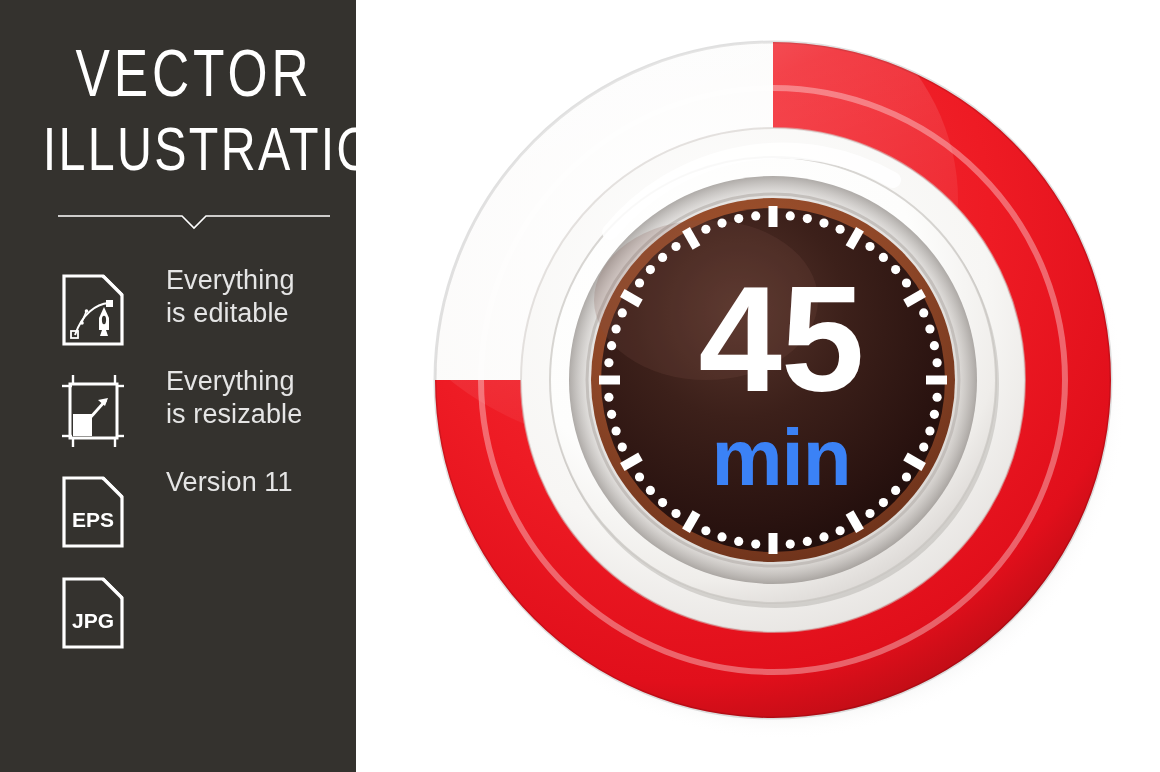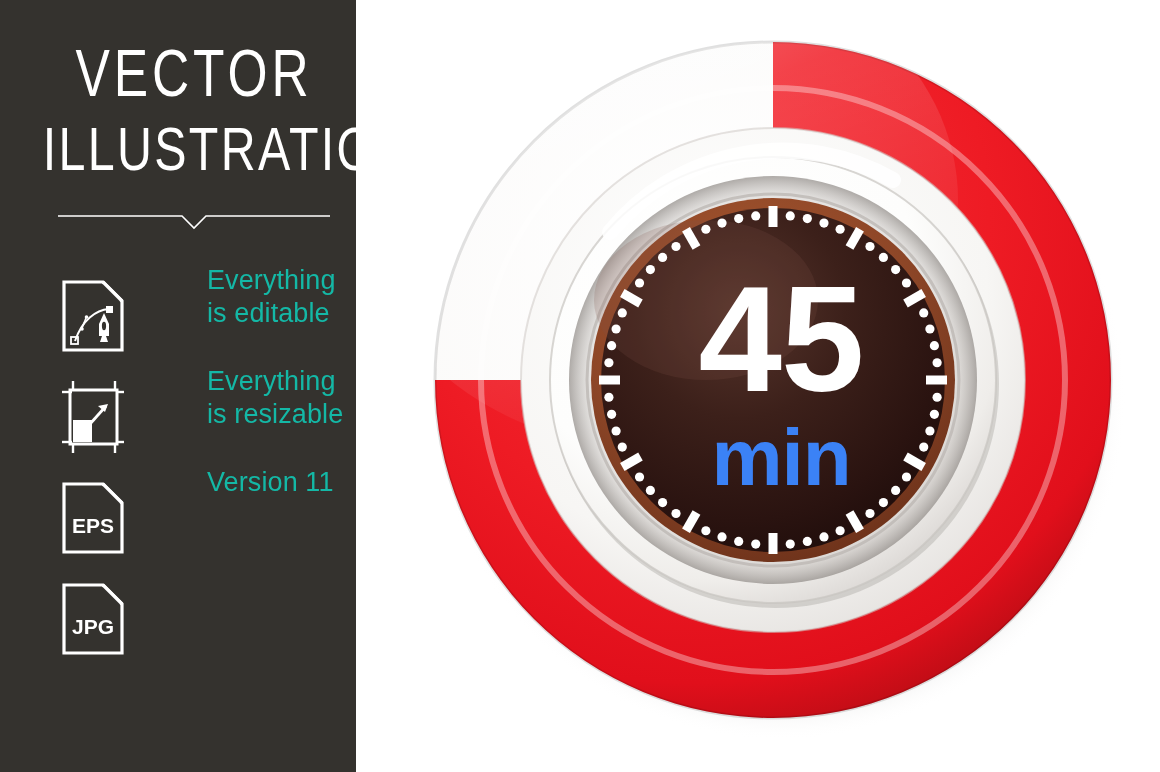--- a/index.html
+++ b/index.html
@@ -63,35 +63,34 @@
   }
   .feature-row {
     position: relative;
     height: 101px;
     padding-left: 62px;
     box-sizing: border-box;
   }
   .feature-icon {
     position: absolute;
     left: 62px;
-    top: 18px;
+    top: 12px;
     width: 62px;
     height: 72px;
   }
   .feature-label {
     position: absolute;
     left: 166px;
     top: 2px;
-    color: #14b8a6;
+    color: #e5e5e5;
     font-size: 27px;
     font-weight: 300;
     line-height: 1.22;
     white-space: pre-line;
     letter-spacing: 0.1px;
-    margin-left: 41px;
   }
 
   
   #art {
     position: absolute;
     left: 388px;
     top: 0;
     width: 772px;
     height: 772px;
   }

